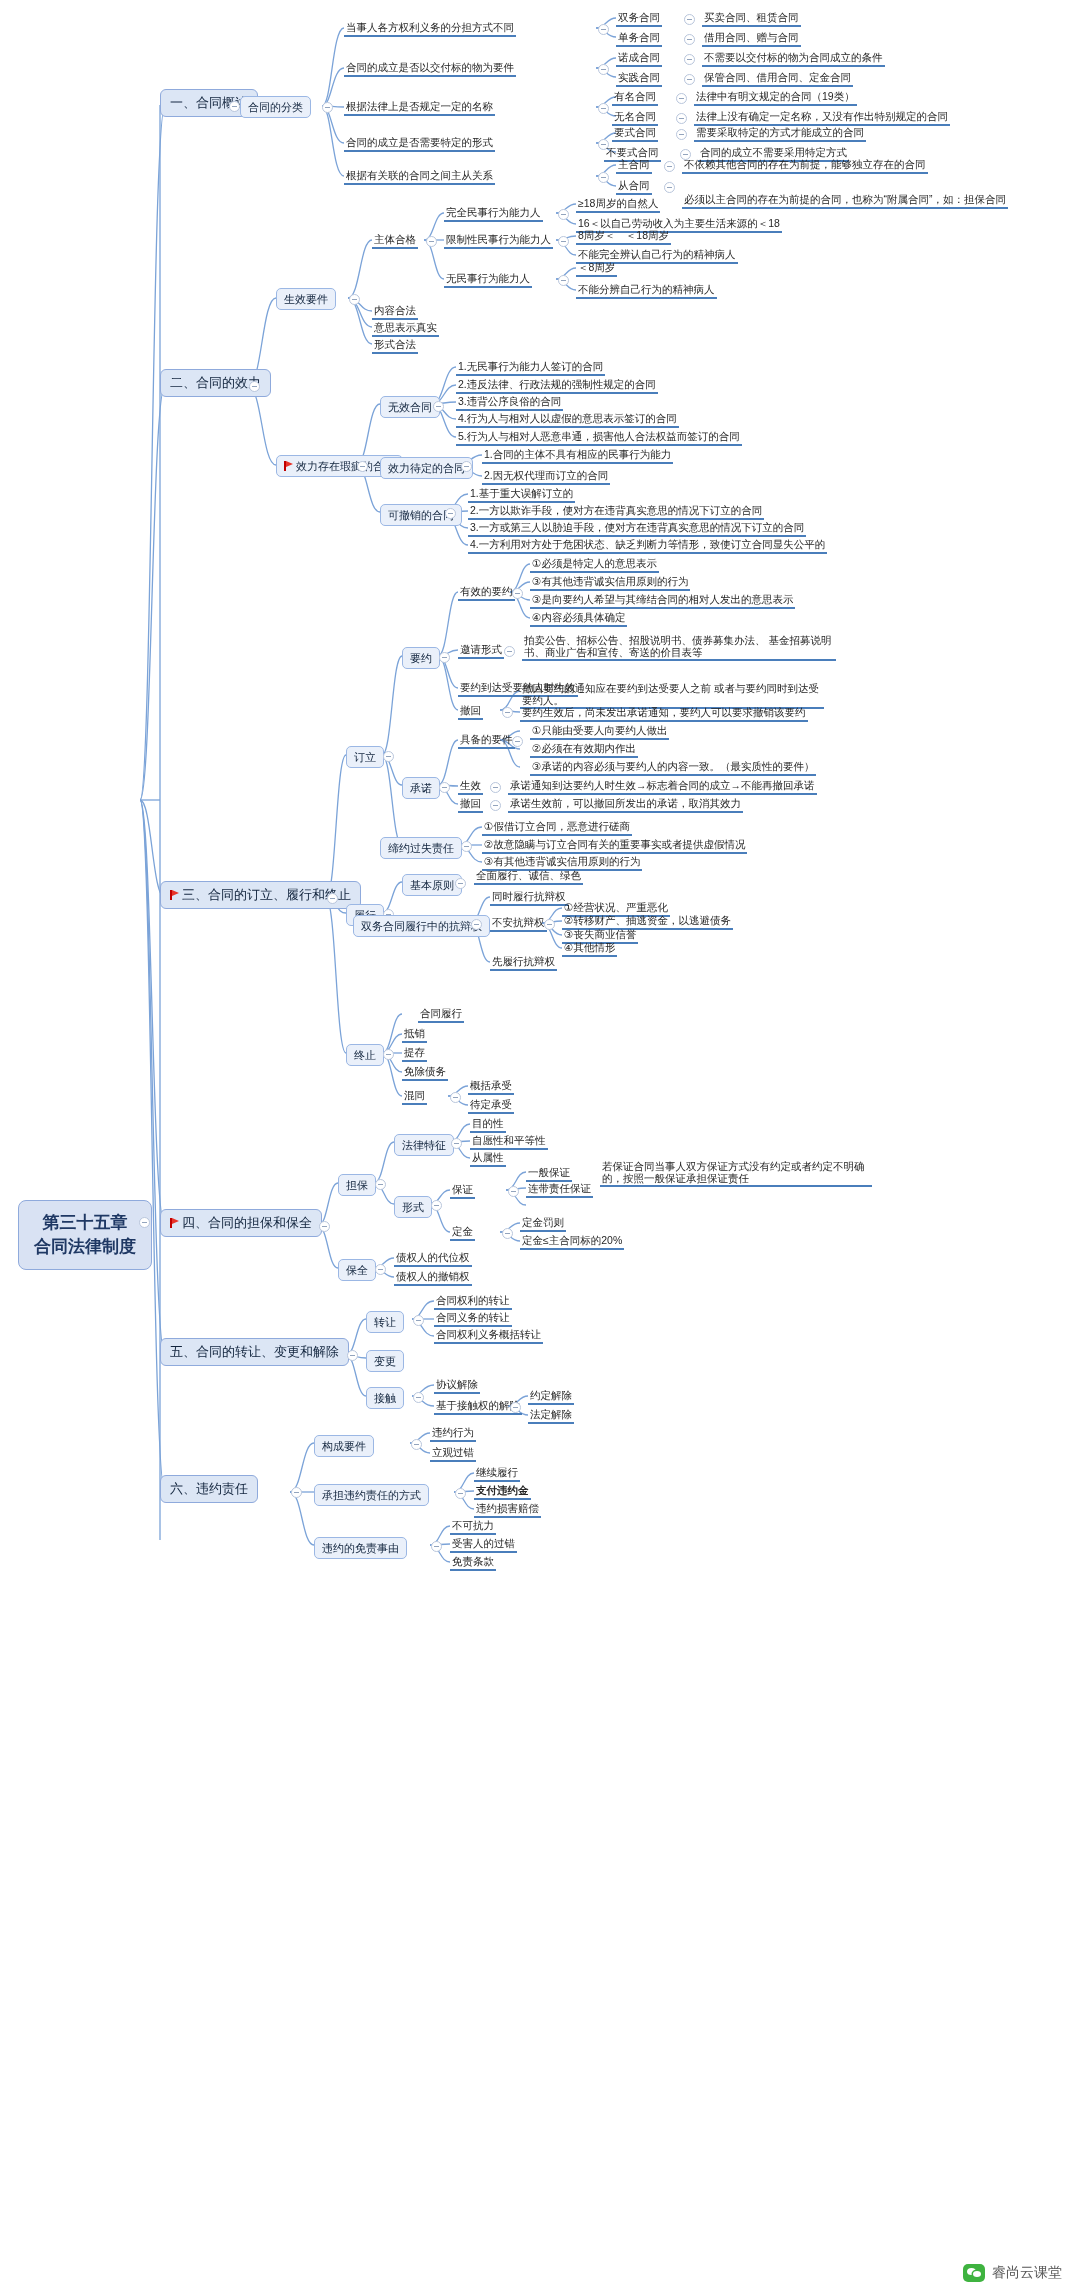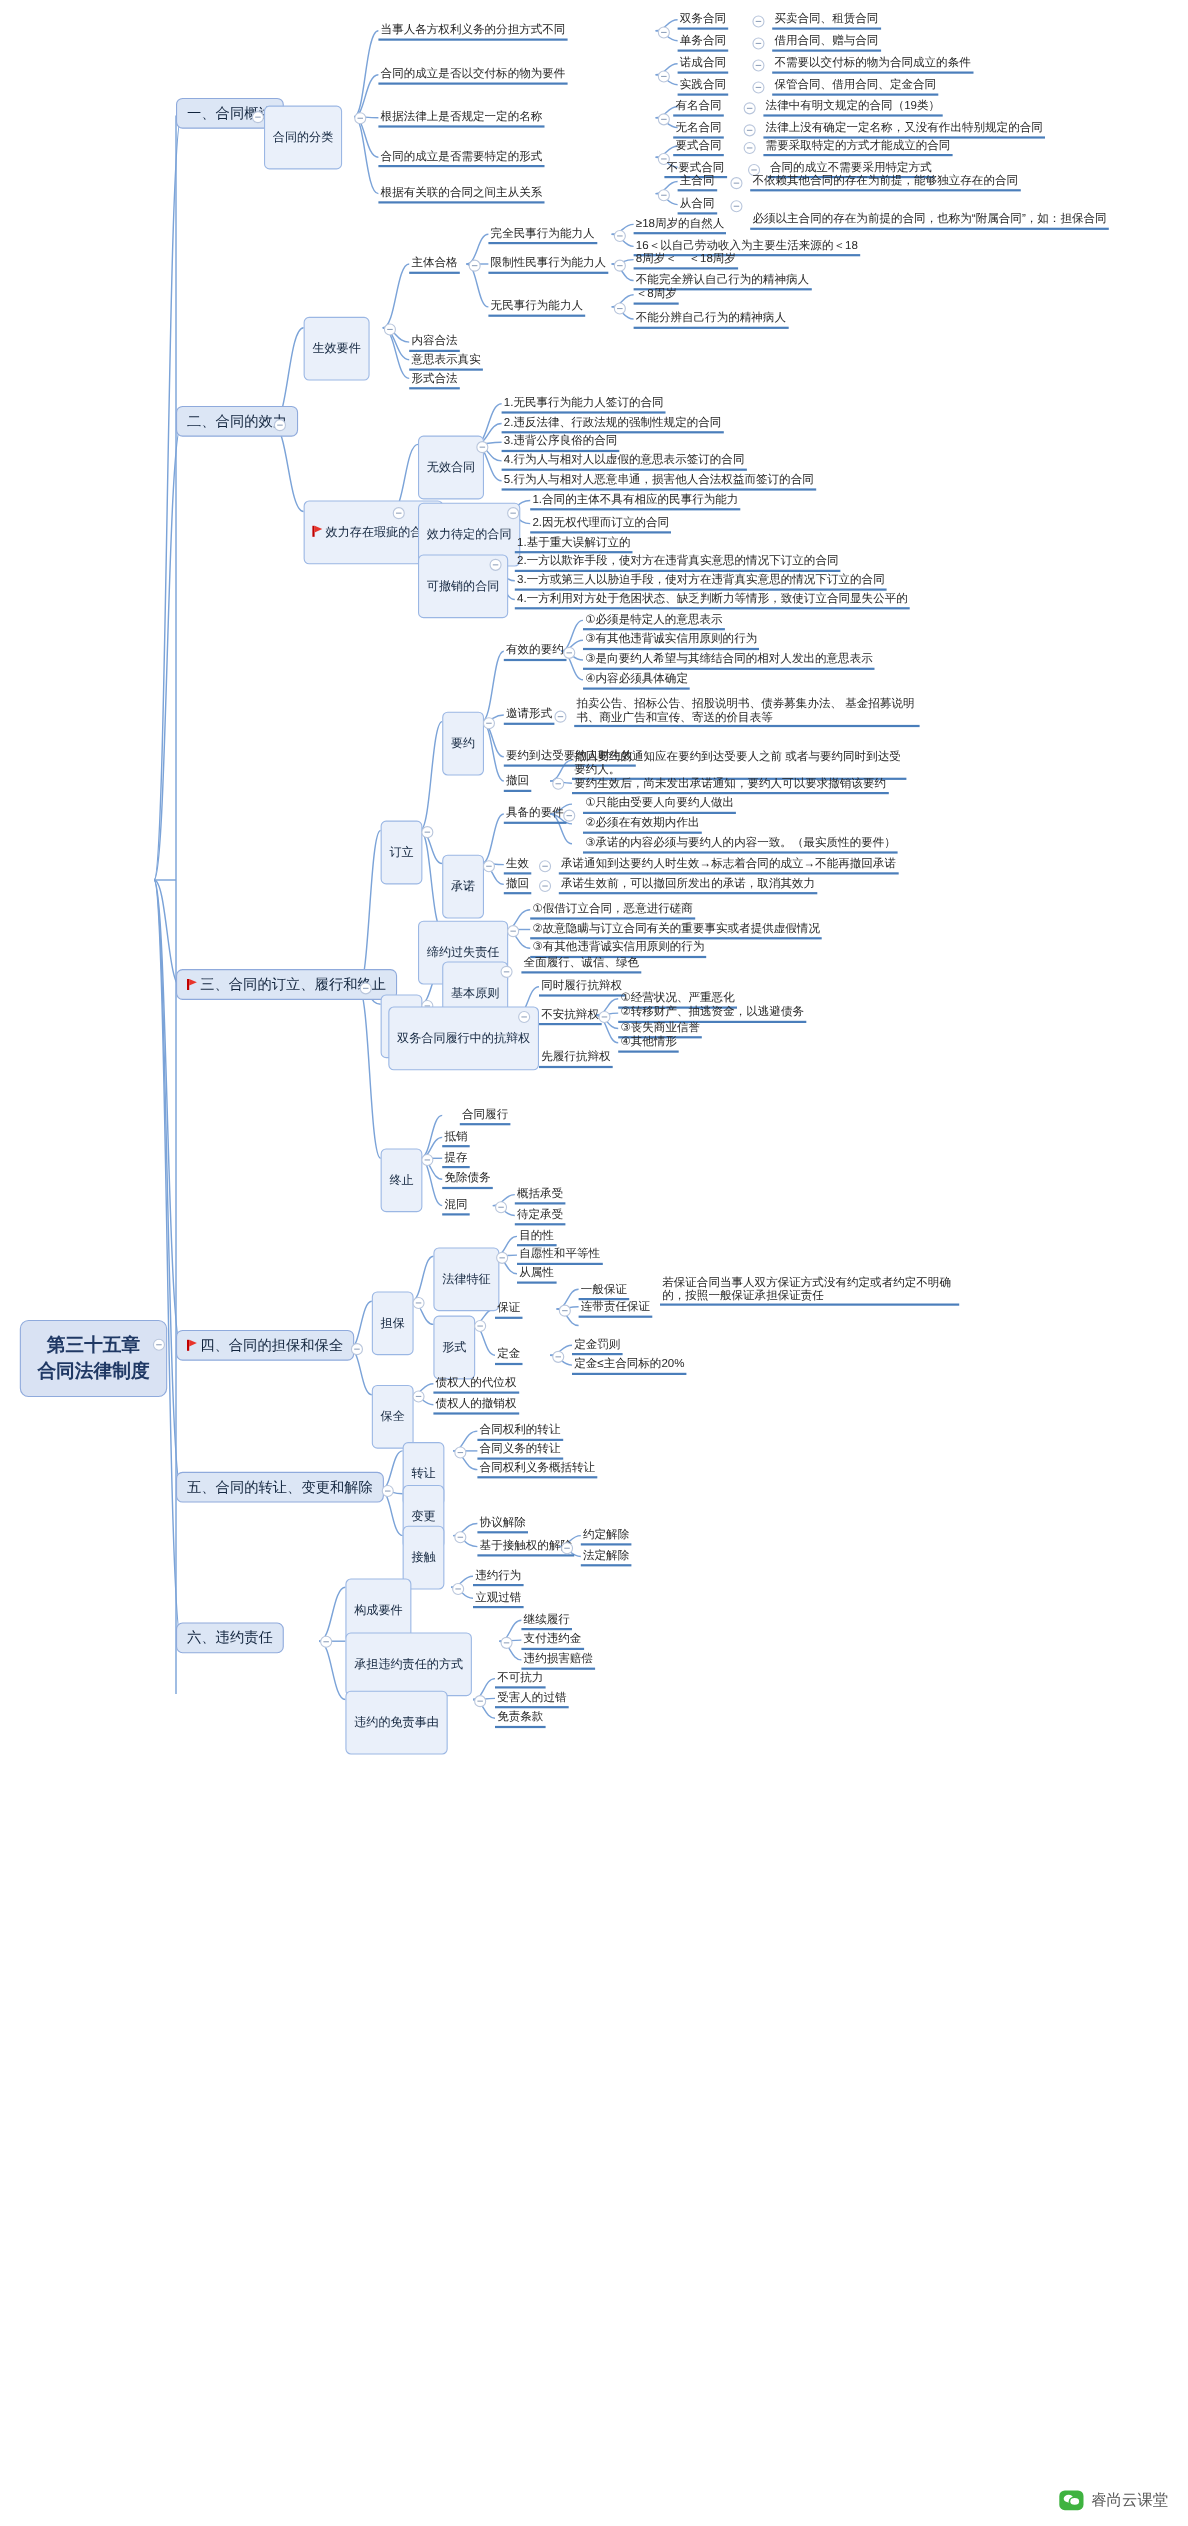--- a/index.html
+++ b/index.html
@@ -17,21 +17,21 @@
   }
 
   
   .lv1{
     background:#dce6f5;border:1px solid #8faadc;border-radius:6px;
     font-size:13px;line-height:16px;padding:5px 9px;color:#11243d;
   }
   
   .lv2{
     background:#eaf0fa;border:1px solid #9bb7e4;border-radius:5px;
-    font-size:11px;line-height:14px;padding:21px 7px;color:#11243d;
+    font-size:11px;line-height:14px;padding:3px 7px;color:#11243d;
   }
   
   .leaf{
     font-size:10.5px;line-height:13px;color:#262626;
     border-bottom:2px solid #4a7ebb;padding:0 2px 1px 2px;
   }
   .leaf.ml{white-space:normal;line-height:12px;border-bottom:2px solid #4a7ebb;}
 
   
   .toggle{
@@ -519,21 +519,21 @@
   </div>
   <div class="toggle" style="left:411px;top:1439px;"></div>
   <div class="node leaf" style="left:430px;top:1426px;">违约行为</div>
   <div class="node leaf" style="left:430px;top:1446px;">立观过错</div>
 
   <div class="node lv2" style="left:314px;top:1484px;">
     <span>承担违约责任的方式</span>
   </div>
   <div class="toggle" style="left:455px;top:1488px;"></div>
   <div class="node leaf" style="left:474px;top:1466px;">继续履行</div>
-  <div class="node leaf" style="left:474px;top:1484px;">支付违约金</div>
+  <div class="node leaf" style="left:474px;top:1484px;font-weight:bold;">支付违约金</div>
   <div class="node leaf" style="left:474px;top:1502px;">违约损害赔偿</div>
 
   <div class="node lv2" style="left:314px;top:1537px;">
     <span>违约的免责事由</span>
   </div>
   <div class="toggle" style="left:431px;top:1541px;"></div>
   <div class="node leaf" style="left:450px;top:1519px;">不可抗力</div>
   <div class="node leaf" style="left:450px;top:1537px;">受害人的过错</div>
   <div class="node leaf" style="left:450px;top:1555px;">免责条款</div>
 

